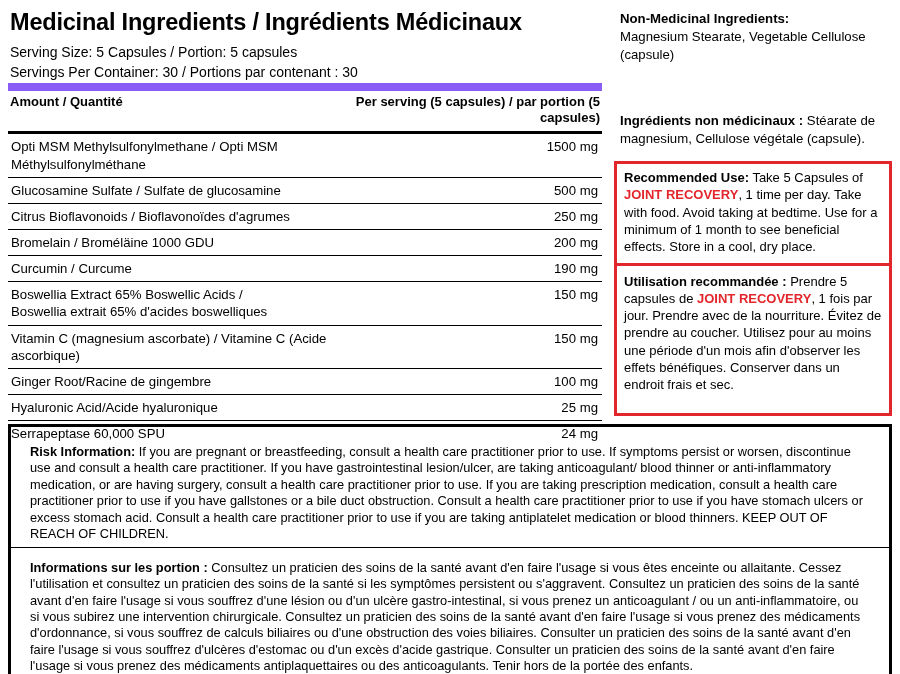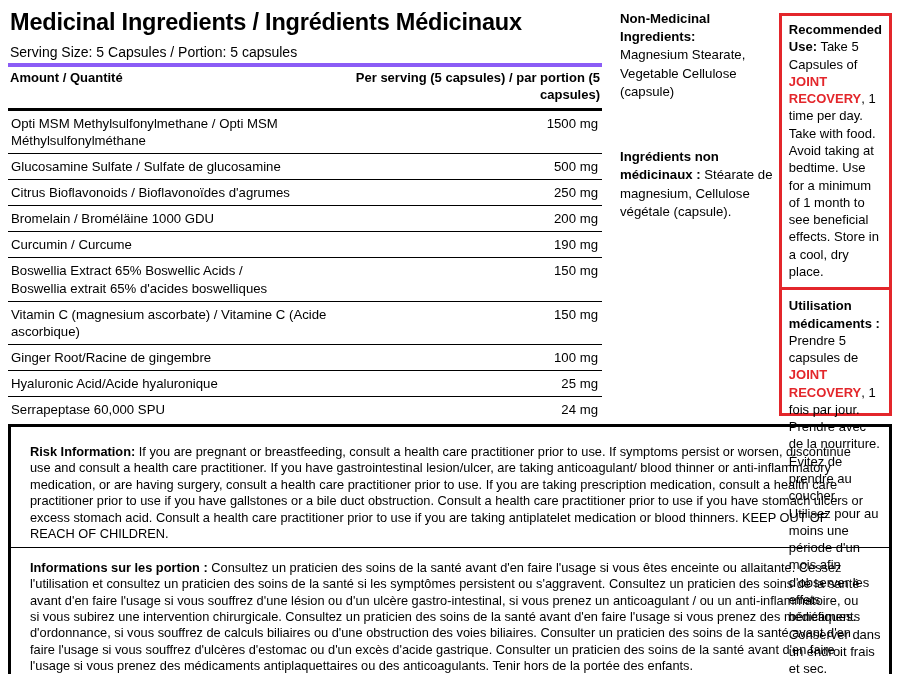--- a/index.html
+++ b/index.html
@@ -32,21 +32,21 @@
   }
   .left-col {
     width: 606px;
     padding-right: 12px;
     display: flex;
     flex-direction: column;
   }
   .right-col {
     width: 278px;
     display: flex;
-    flex-direction: row;
+    flex-direction: column;
   }
 
   
   .med-title {
     font-size: 23.5px;
     font-weight: bold;
     letter-spacing: -0.2px;
     line-height: 1.1;
     margin: 4px 0 7px 2px;
   }
@@ -72,21 +72,21 @@
     border-bottom: 3px solid #000;
     padding-bottom: 4px;
     padding-top: 3px;
   }
   .tbl thead th.amt { text-align: left; }
   .tbl thead th.per { text-align: right; }
   .tbl tbody tr { border-bottom: 1px solid #000; }
   .tbl tbody tr.last { border-bottom: none; }
   .tbl td.name { text-align: left; padding-left: 3px; }
   .tbl td.val { text-align: right; white-space: nowrap; padding-right: 4px; }
-  .head-row-top { border-top: 4px solid #8b5cf6; margin-left: 28px; }
+  .head-row-top { border-top: 8px solid #8b5cf6; margin-left: 28px; }
 
   
   .nonmed {
     font-size: 13.2px;
     line-height: 1.38;
     padding: 4px 4px 6px 6px;
   }
   .nonmed .b { font-weight: bold; }
   .nonmed p { margin: 0 0 8px 0; }
   .nonmed p:last-child { margin-bottom: 0; margin-top: 47px; }
@@ -127,20 +127,21 @@
 </head>
 <body>
 
 <div class="label">
 
   <div class="top">
 
     <div class="left-col">
       <div class="med-title">Medicinal Ingredients / Ingrédients Médicinaux</div>
       <div class="serving-line">Serving Size: 5 Capsules / Portion: 5 capsules</div>
+      <div class="serving-line">Servings Per Container: 30 / Portions par contenant : 30</div>
 
       <table class="tbl">
         <thead>
           <tr class="head-row-top">
             <th class="amt">Amount / Quantité</th>
             <th class="per">Per serving (5 capsules) / par portion (5 capsules)</th>
           </tr>
         </thead>
         <tbody>
           <tr>
@@ -200,21 +201,21 @@
         </p>
       </div>
 
       <div class="redbox">
         <div class="sec">
           <span class="bold">Recommended Use:</span>
           <span>Take 5 Capsules of </span><span class="red">JOINT RECOVERY</span><span>, 1 time per day. Take with food. Avoid taking at bedtime. Use for a minimum of 1 month to see beneficial effects. Store in a cool, dry place.</span>
         </div>
         <div class="divider"></div>
         <div class="sec">
-          <span class="bold">Utilisation médicaments :</span>
+          <span class="bold">Utilisation recommandée :</span>
           <span>Prendre 5 capsules de </span><span class="red">JOINT RECOVERY</span><span>, 1 fois par jour. Prendre avec de la nourriture. Évitez de prendre au coucher. Utilisez pour au moins une période d'un mois afin d'observer les effets bénéfiques. Conserver dans un endroit frais et sec.</span>
         </div>
       </div>
     </div>
   </div>
 
   <div class="riskbox">
     <p class="risk-en">
       <span class="bold">Risk Information:</span>
       <span>If you are pregnant or breastfeeding, consult a health care practitioner prior to use. If symptoms persist or worsen, discontinue use and consult a health care practitioner. If you have gastrointestinal lesion/ulcer, are taking anticoagulant/ blood thinner or anti-inflammatory medication, or are having surgery, consult a health care practitioner prior to use. If you are taking prescription medication, consult a health care practitioner prior to use if you have gallstones or a bile duct obstruction. Consult a health care practitioner prior to use if you have stomach ulcers or excess stomach acid. Consult a health care practitioner prior to use if you are taking antiplatelet medication or blood thinners. KEEP OUT OF REACH OF CHILDREN.</span>

